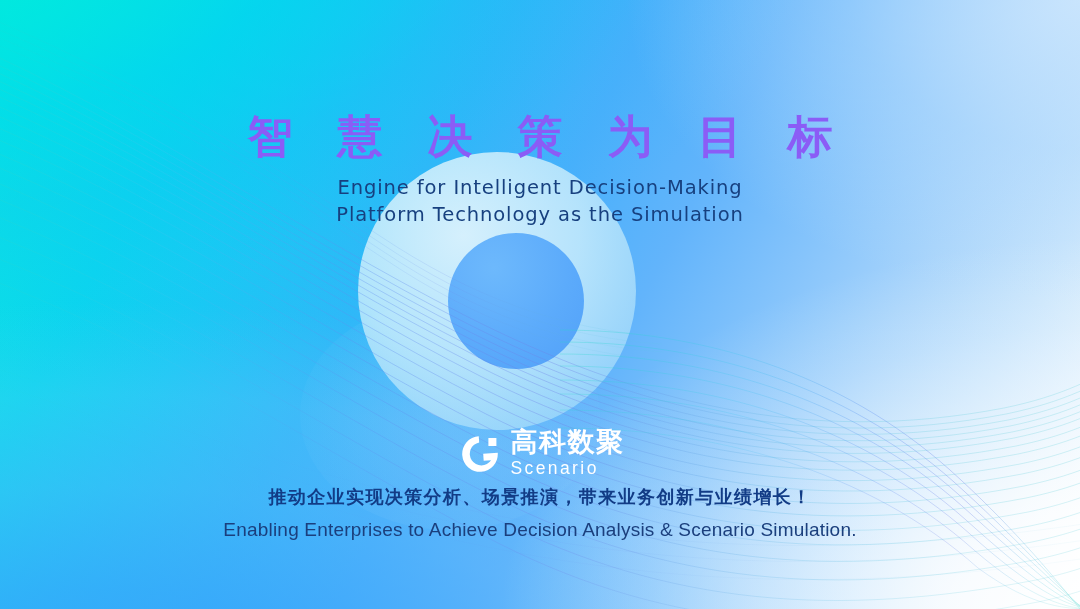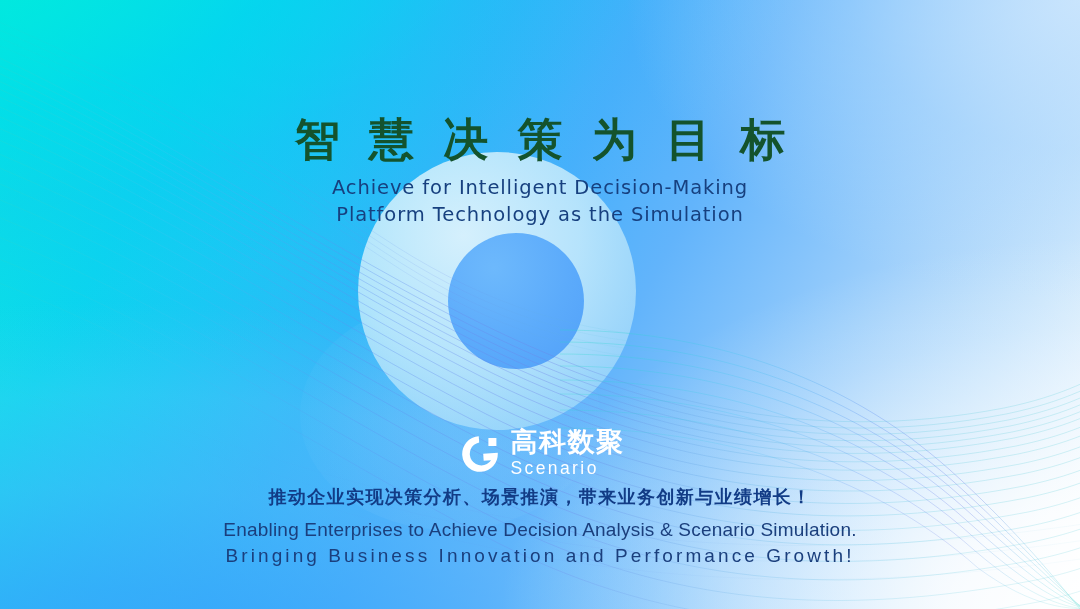--- a/index.html
+++ b/index.html
@@ -104,22 +104,22 @@
 
   
   .content{
     position:absolute;inset:0;
     display:flex;flex-direction:column;align-items:center;
   }
 
   .headline{
     margin-top:112px;
     text-align:center;
-    color:#14532d;
-    font-family:Liberation Serif, serif;
+    color:#8b5cf6;
+    font-family:Liberation Mono, monospace;
     font-weight:bold;
     font-size:45px;
     line-height:57px;
     letter-spacing:9px;
     text-indent:9px;
   }
   .headline div{white-space:nowrap;}
 
   .subhead{
     margin-top:5px;
@@ -272,21 +272,21 @@
     </svg>
   </div>
 
   <div class="content">
 
     <div class="headline">
       <div>智 慧 决 策 为 目 标</div>
     </div>
 
     <div class="subhead">
-      <div>Achieve for Intelligent Decision-Making</div>
+      <div>Engine for Intelligent Decision-Making</div>
       <div>Platform Technology as the Simulation</div>
     </div>
 
   </div>
 
   <div class="logo">
     <div class="logo-mark">
       <svg viewBox="0 0 40 40" width="40" height="40" xmlns="http://www.w3.org/2000/svg" aria-hidden="true">
 
         <path d="M20 2.2
@@ -304,17 +304,16 @@
     <div class="logo-words">
       <span class="logo-cn">高科数聚</span>
       <span class="logo-en">Scenario</span>
     </div>
   </div>
 
   <div class="footer">
     <div class="footer-cn">推动企业实现决策分析、场景推演，带来业务创新与业绩增长！</div>
     <div class="footer-en">
       <div class="l1">Enabling Enterprises to Achieve Decision Analysis &amp; Scenario Simulation.</div>
-      <div class="l2">Bringing Business Innovation and Performance Growth!</div>
     </div>
   </div>
 
 </div>
 
 </body></html>

